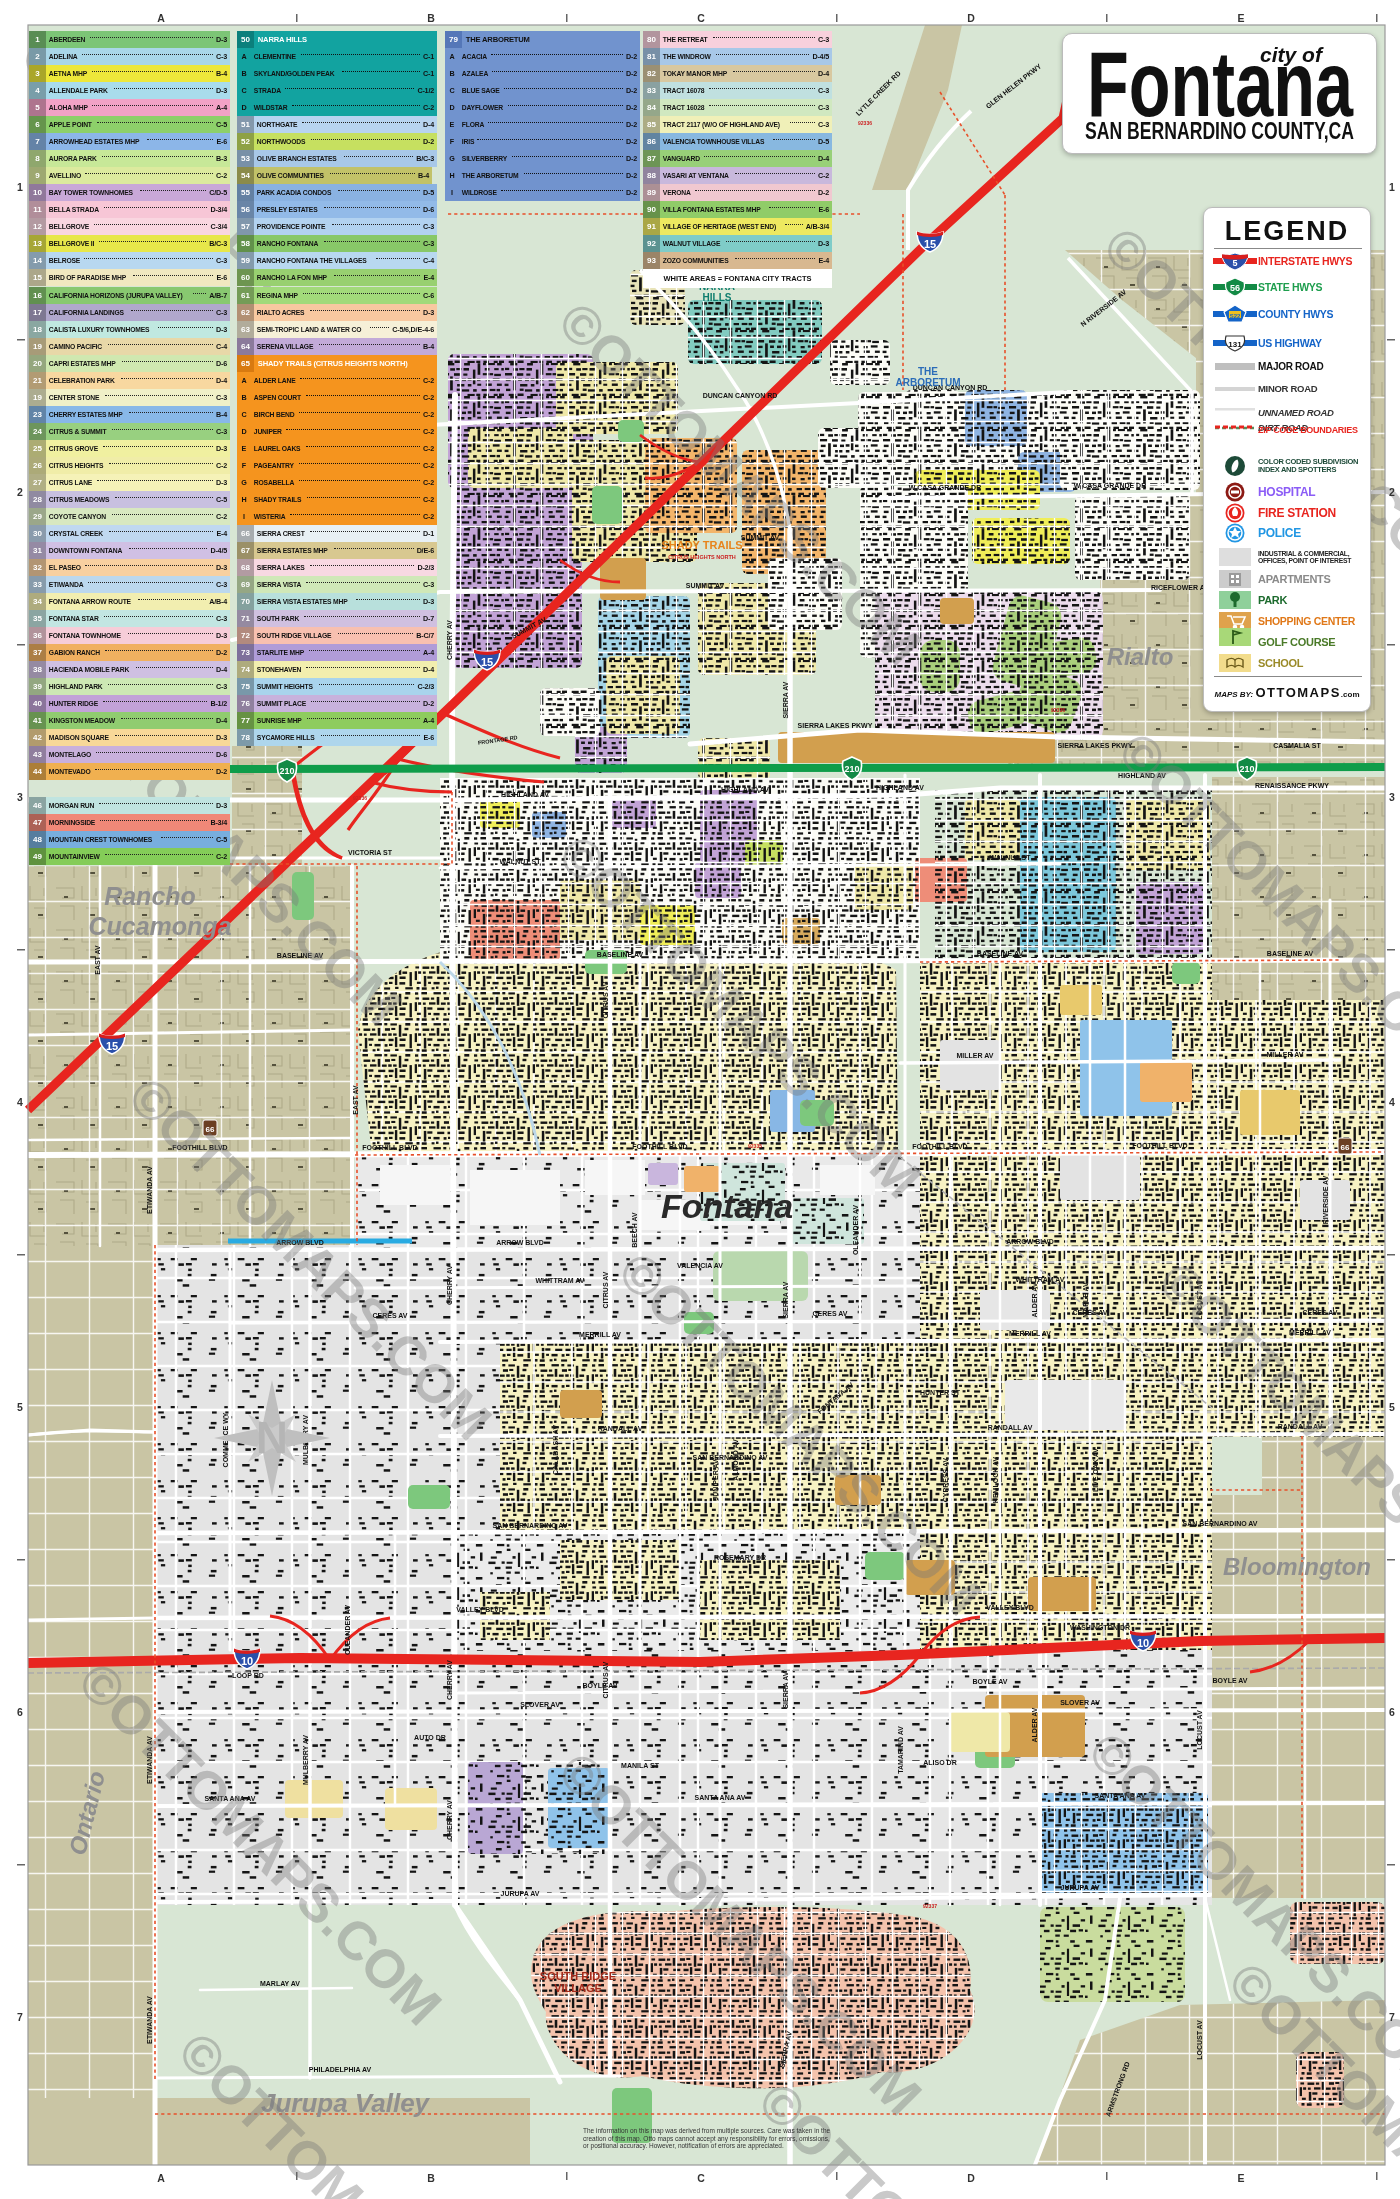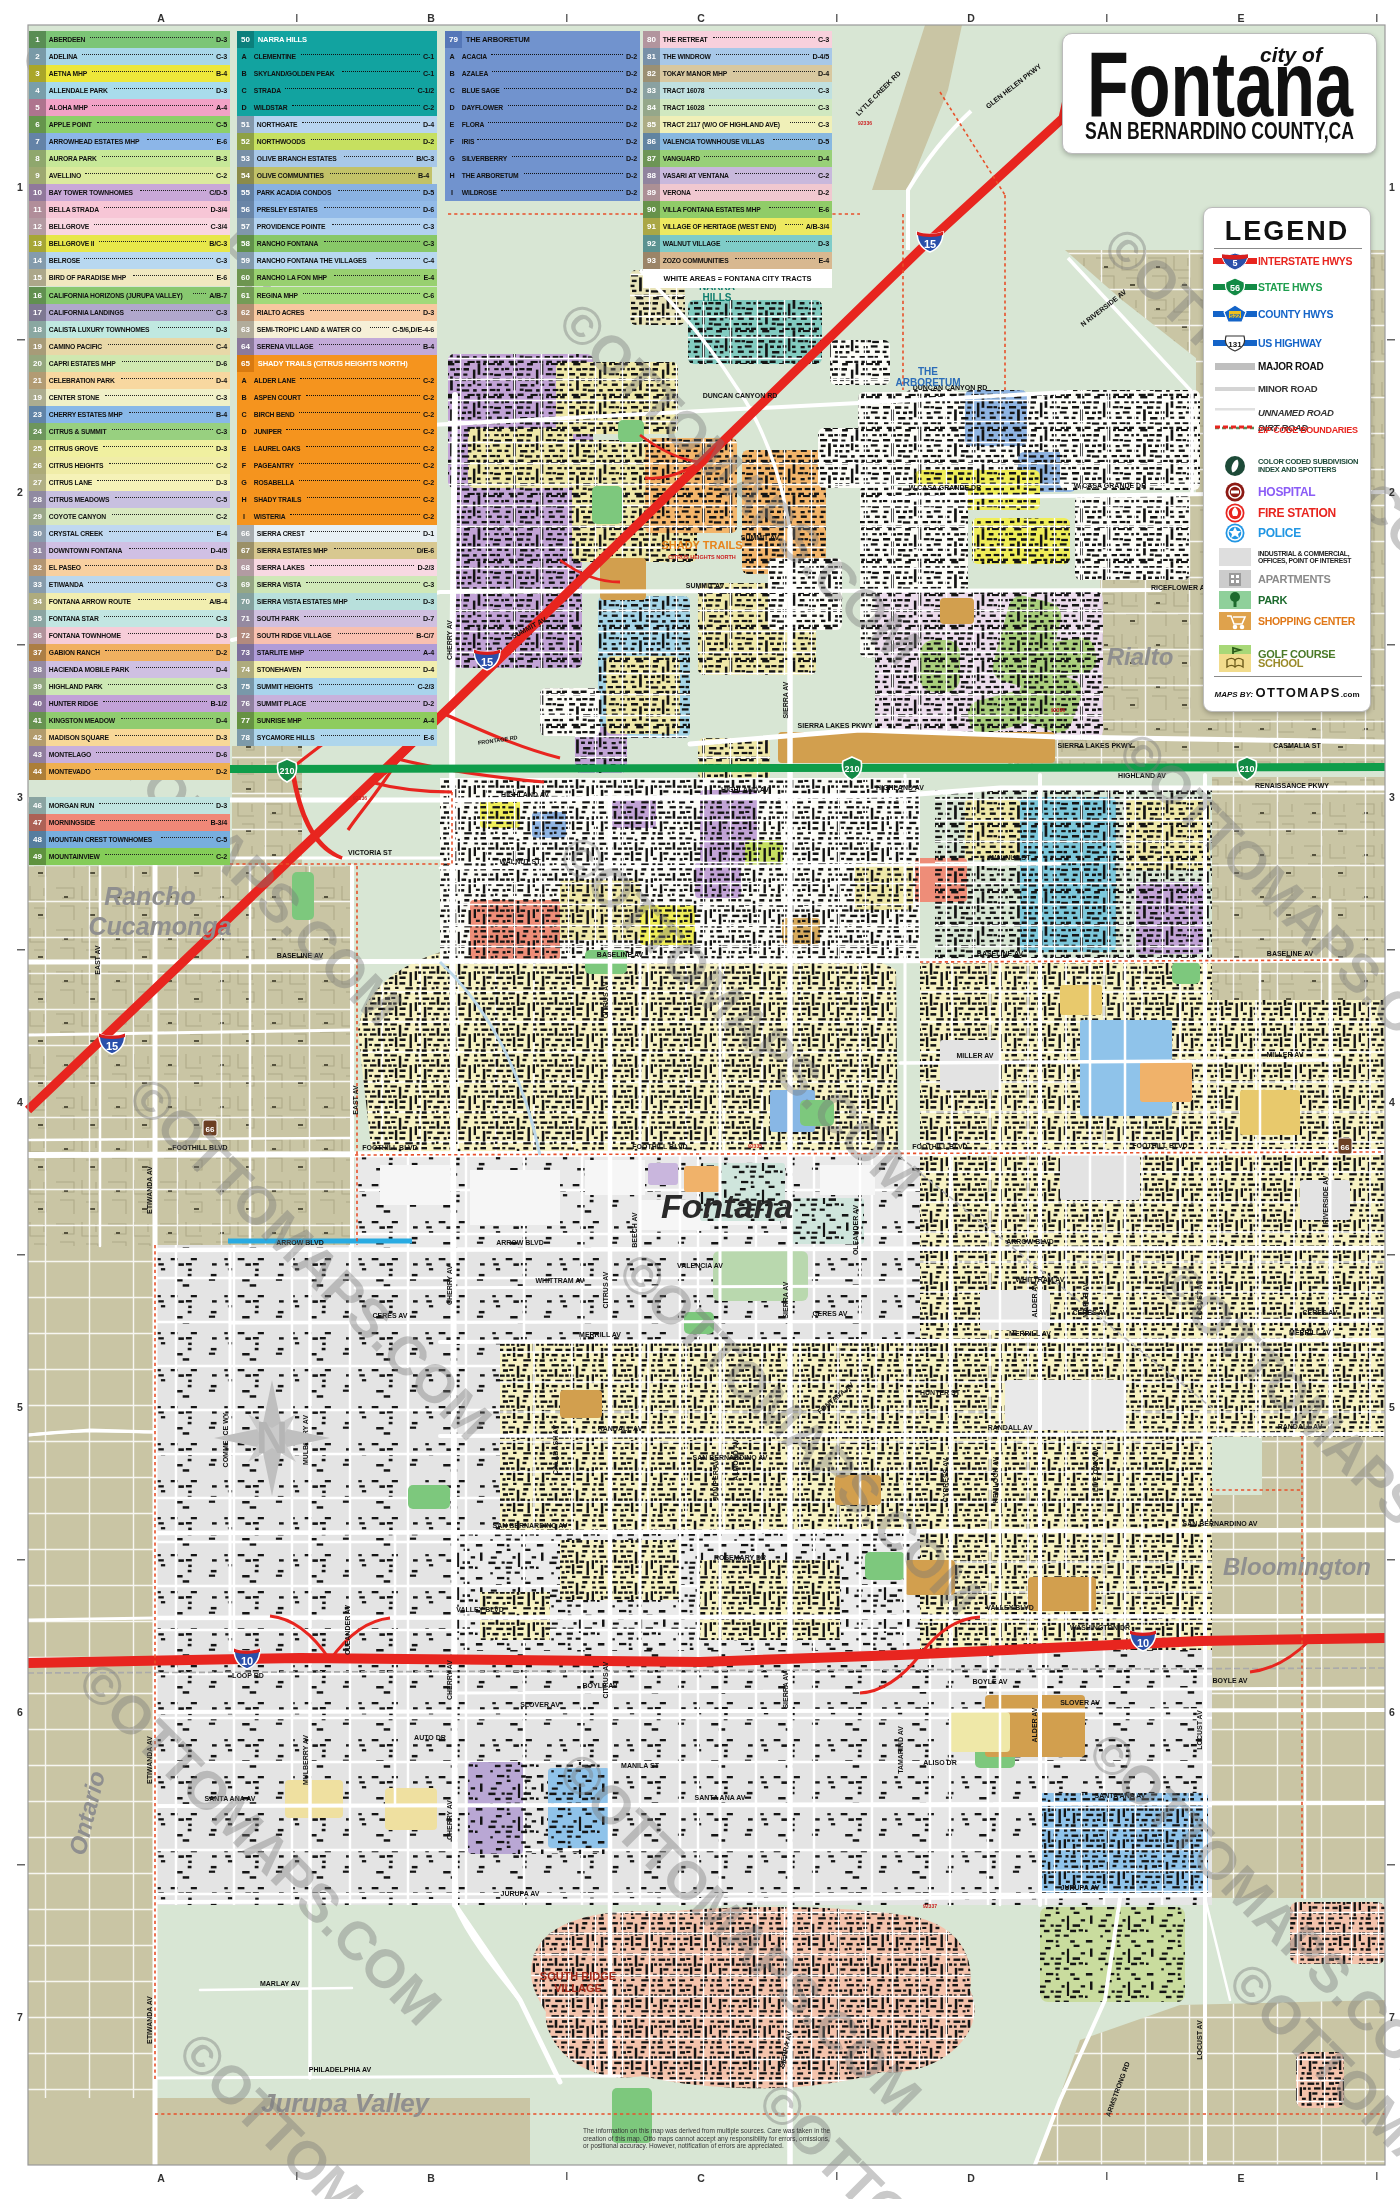--- a/index.html
+++ b/index.html
@@ -1626,21 +1626,21 @@
             <rect x="6" y="2" width="32" height="18" fill="#dfa24c"></rect>
             <g stroke="#fff" stroke-width="1.6" fill="none">
               <path d="M14,6 h4 l3,8 h8 l3,-7 h-12"></path>
               <circle cx="22" cy="17" r="1.5" fill="#fff"></circle>
               <circle cx="29" cy="17" r="1.5" fill="#fff"></circle>
             </g>
           </svg>
         </div>
         <div style="font-size:10.5px;font-weight:bold;color:#e07818;line-height:11px;white-space:nowrap;letter-spacing:-0.3px">SHOPPING CENTER</div>
       </div>
-      <div style="position:absolute;left:8px;top:436px;width:158px;height:20px;display:flex;align-items:center">
+      <div style="position:absolute;left:8px;top:420px;width:158px;height:20px;display:flex;align-items:flex-end">
         <div style="width:46px;flex:none;display:flex;justify-content:center">
           <svg width="44" height="22">
             <rect x="6" y="2" width="32" height="18" fill="#a8d878"></rect>
             <path d="M20,18 C20,12 20,8 20,5 L27,7 L20,9" fill="none" stroke="#2a5a18" stroke-width="1.8"></path>
           </svg>
         </div>
         <div style="font-size:11px;font-weight:bold;color:#4a7a28;line-height:11px;white-space:nowrap;letter-spacing:-0.3px">GOLF COURSE</div>
       </div>
       <div style="position:absolute;left:8px;top:445px;width:158px;height:20px;display:flex;align-items:center">
         <div style="width:46px;flex:none;display:flex;justify-content:center">

